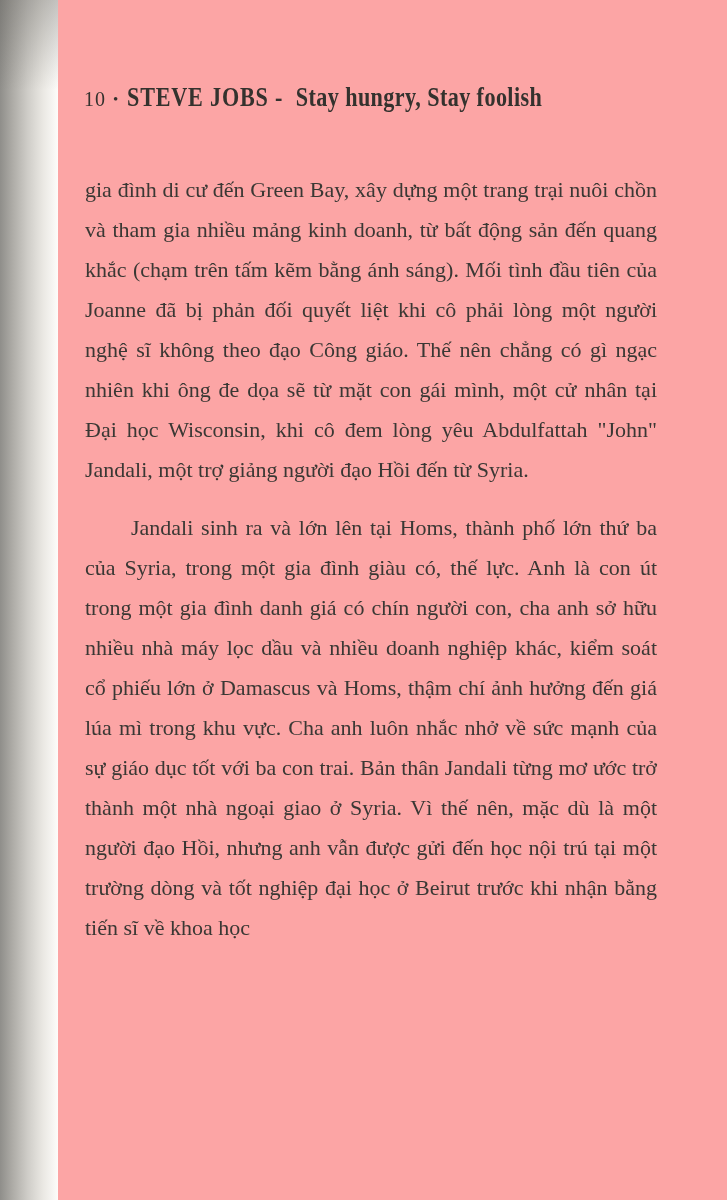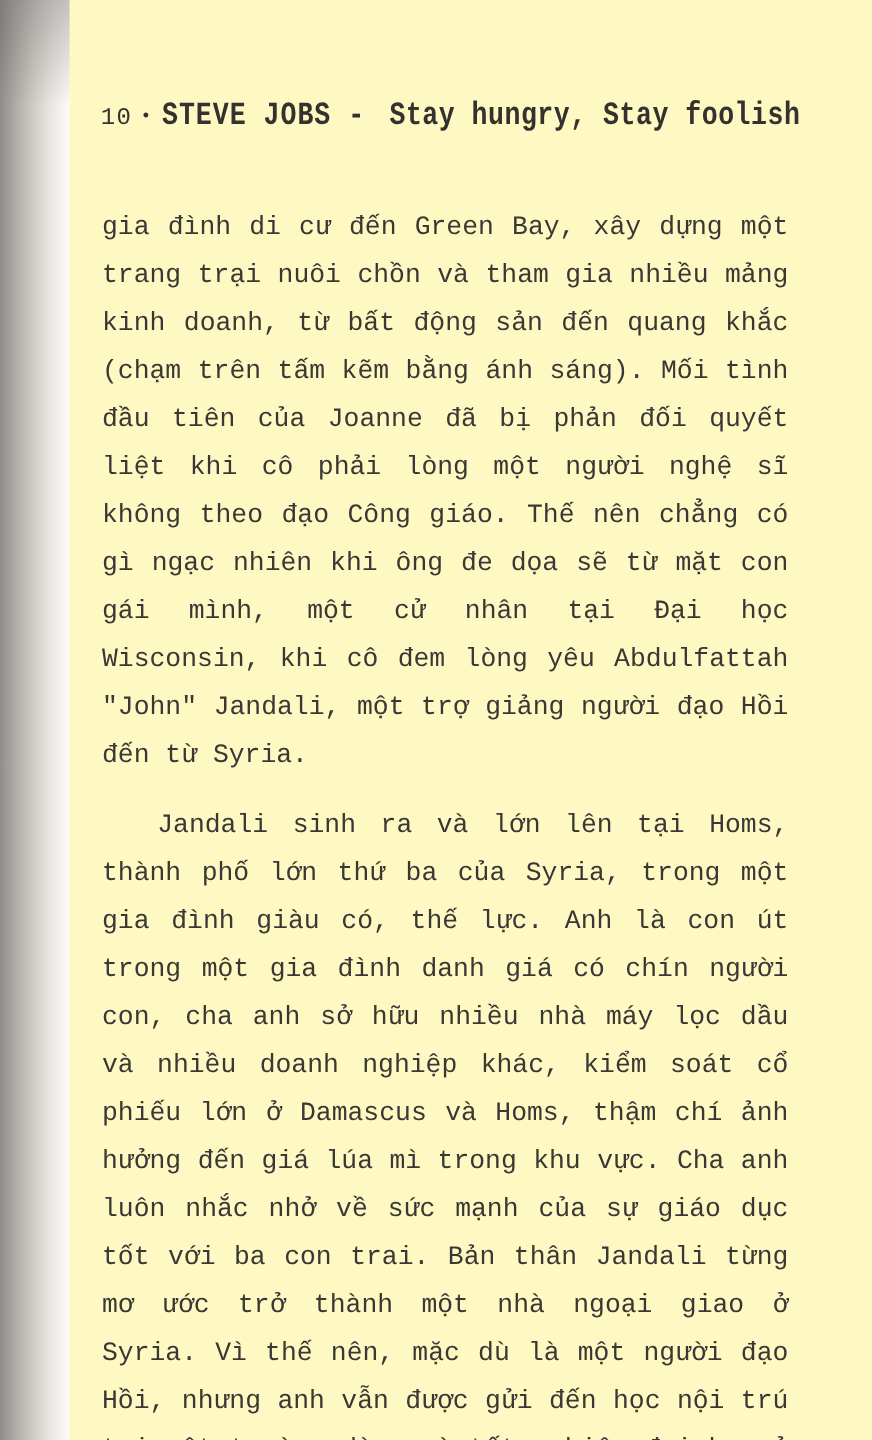--- a/index.html
+++ b/index.html
@@ -4,23 +4,23 @@
 <style>
   html, body {
     margin: 0;
     padding: 0;
     background: #ffffff;
   }
   .page {
     position: relative;
     width: 727px;
     height: 1200px;
-    background: #fef9c3;
+    background: #fca5a5;
     overflow: hidden;
-    font-family: Liberation Mono, monospace;
+    font-family: Liberation Serif, serif;
   }
   
   .edge-shadow {
     position: absolute;
     left: 0;
     top: 0;
     bottom: 0;
     width: 58px;
     background: linear-gradient(to right,
       #8f8e8a 0%,

